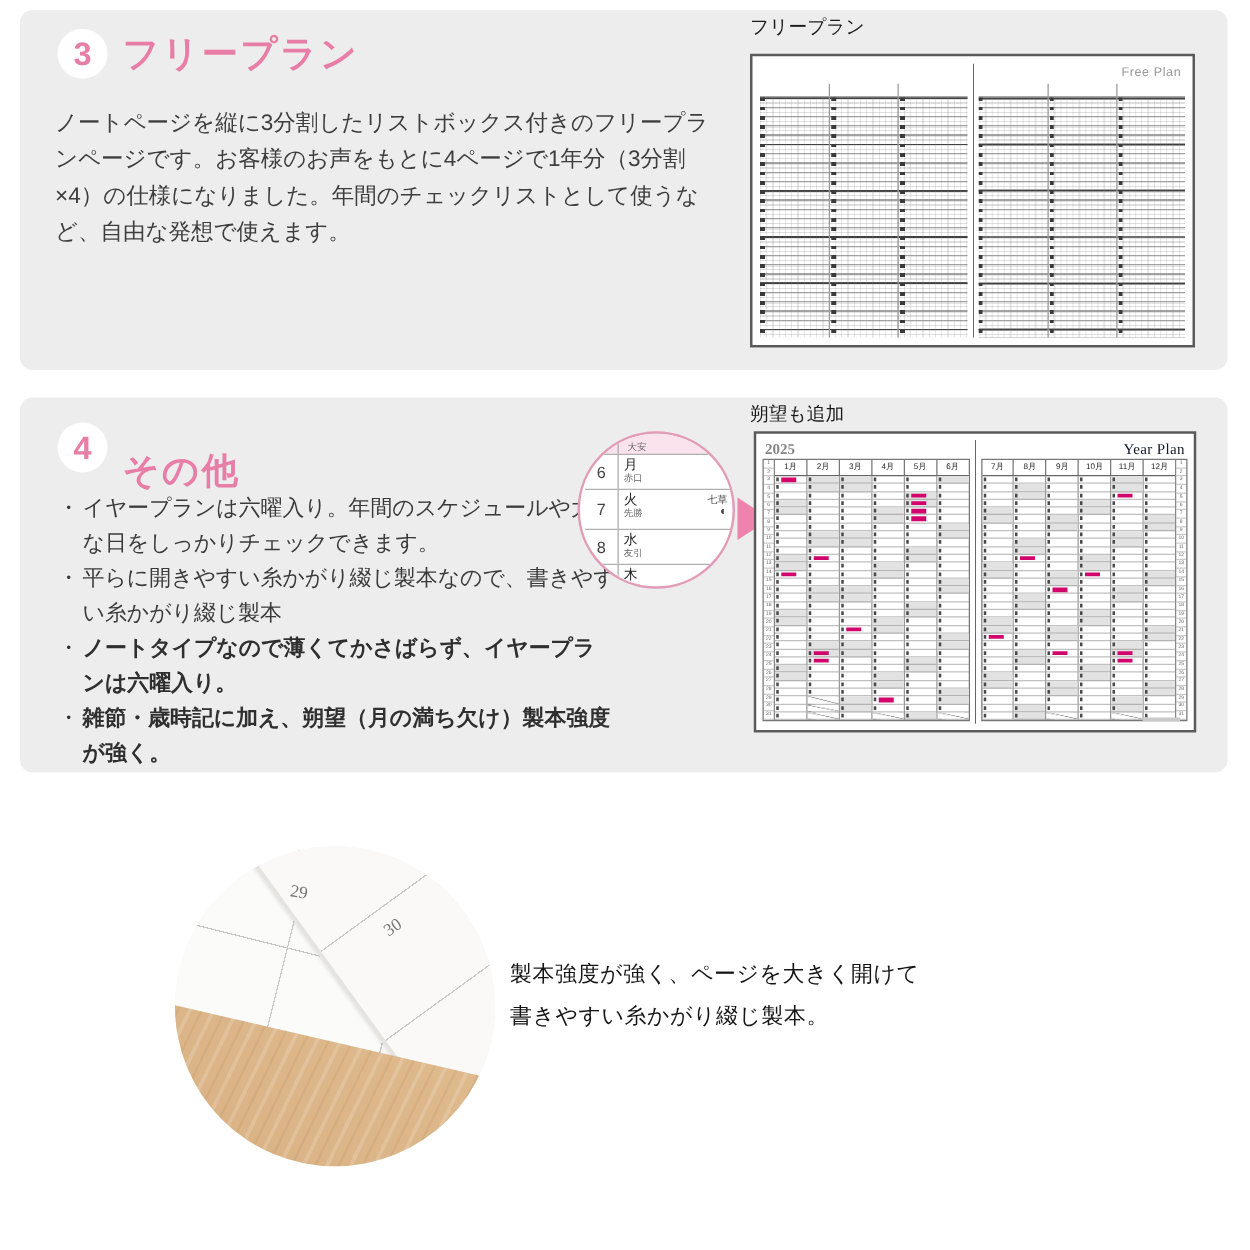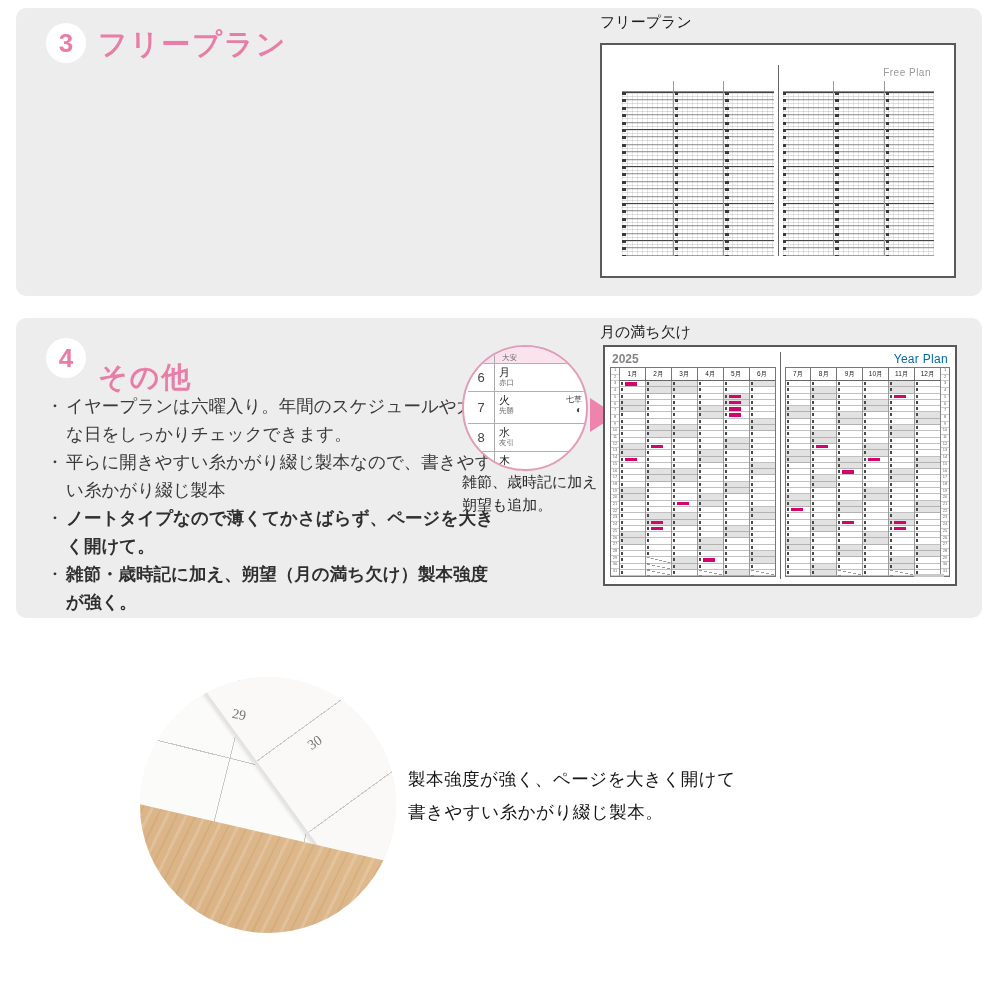--- a/index.html
+++ b/index.html
@@ -6,40 +6,40 @@
   body{width:1000px;height:1000px;position:relative;font-family:"Liberation Sans","DejaVu Sans",sans-serif;color:#3f3f3f;overflow:hidden;}
   .panel{position:absolute;left:16px;width:966px;background:#ededed;border-radius:10px;}
   #panel3{top:8px;height:288px;}
   #panel4{top:318px;height:300px;}
   .badge{position:absolute;left:30px;top:15px;width:40px;height:40px;border-radius:50%;background:#fff;display:flex;align-items:center;justify-content:center;font-size:26px;font-weight:bold;color:#e87ea7;}
   .sec-title{position:absolute;left:82px;top:16px;font-size:29px;line-height:40px;font-weight:bold;color:#e87ea7;letter-spacing:2px;}
   .sec-body{position:absolute;left:28px;top:76px;width:528px;font-size:18px;line-height:29px;color:#3d3d3d;}
   .img-label{position:absolute;left:584px;top:4px;font-size:15px;line-height:20px;color:#1a1a1a;}
   
   .spread{position:absolute;background:#fff;border:2px solid #5a5a5a;display:flex;box-sizing:border-box;}
-  #spread-free{left:584px;top:35px;width:356px;height:235px;padding:20px;justify-content:center;}
+  #spread-free{left:584px;top:35px;width:356px;height:235px;padding:6px;justify-content:center;}
   #spread-year{left:587px;top:27px;width:354px;height:241px;padding:5px;}
   .gutter{width:3px;margin:0 3px;background:linear-gradient(90deg,transparent 0 1px,#666 1px 2px,transparent 2px);}
   
   .fp-page{flex:1;position:relative;background:#fff;}
   .fp-header{position:relative;height:26px;border-bottom:1px solid #8a8a8a;}
   .fp-tick{position:absolute;bottom:0;width:1px;height:10px;background:#999;}
   .fp-en{position:absolute;top:2px;right:3px;font-size:10px;color:#999;letter-spacing:.5px;}
   .fp-body{position:absolute;left:0;right:0;top:27px;bottom:0;
     background:
       repeating-linear-gradient(90deg, rgba(120,120,120,.18) 0 1px, transparent 1px 5px),
       repeating-linear-gradient(180deg, rgba(40,40,40,.8) 0 1.4px, transparent 1.4px 37px),
       repeating-linear-gradient(180deg, rgba(70,70,70,.5) 0 1px, rgba(160,160,160,.28) 1px 2px, transparent 2px 4px, rgba(150,150,150,.3) 4px 5px, transparent 5px 7.4px);}
   .fp-colsep{position:absolute;top:0;bottom:0;width:1px;background:#9a9a9a;}
   .fp-cb{position:absolute;top:0;bottom:0;width:3.5px;background:repeating-linear-gradient(180deg,#3a3a3a 0 3px,transparent 3px 7.4px);}
   
   .yp-page{flex:1;position:relative;background:#fff;}
-  .yp-top{height:15px;position:relative;}
+  .yp-top{height:15px;position:relative;font-family:Liberation Serif, serif;}
   .yp-year{position:absolute;left:2px;top:0;font-size:12px;font-weight:bold;color:#858585;}
-  .yp-en{position:absolute;right:2px;top:0;font-size:12px;color:#0369a1;letter-spacing:.3px;}
+  .yp-en{position:absolute;right:2px;top:0;font-size:12px;color:#0f172a;letter-spacing:.3px;}
   .yp-grid{position:absolute;left:0;right:0;top:15px;bottom:2px;border:1px solid #777;display:flex;box-sizing:border-box;}
   .yp-numcol{width:8px;display:flex;flex-direction:column;}
   .yp-numcol.left{border-right:1px solid #888;}
   .yp-numcol.right{border-left:1px solid #888;}
   .yp-numcol i{flex:1;font-style:normal;font-size:4px;line-height:4px;color:#666;text-align:center;border-bottom:1px solid rgba(140,140,140,.45);overflow:hidden;}
   .yp-months{flex:1;display:flex;flex-direction:column;}
   .yp-mhead{height:13px;display:flex;border-bottom:1px solid #666;box-sizing:border-box;}
   .yp-mhead span{flex:1;font-size:6.5px;line-height:12px;text-align:center;color:#222;border-right:1px solid #777;}
   .yp-mhead span:last-child{border-right:none;}
   .yp-mbody{flex:1;display:flex;}
@@ -86,20 +86,21 @@
   #binding-caption{position:absolute;left:408px;top:763px;font-size:17.5px;line-height:33px;color:#151515;white-space:pre-line;letter-spacing:.5px;}
 </style>
 </head>
 <body>
 
 <div class="panel" id="panel3">
   <div class="badge">
     <span>3</span>
   </div>
   <div class="sec-title">フリープラン</div>
+  <div class="sec-body">ノートページを縦に3分割したリストボックス付きのフリープランページです。お客様のお声をもとに4ページで1年分（3分割×4）の仕様になりました。年間のチェックリストとして使うなど、自由な発想で使えます。</div>
 
   <div class="img-label">フリープラン</div>
   <div class="spread" id="spread-free">
     <div class="fp-page">
       <div class="fp-header">
         <div class="fp-tick" style="left:33.4%"></div>
         <div class="fp-tick" style="left:66.7%"></div>
       </div>
       <div class="fp-body">
         <div class="fp-colsep" style="left:33.4%"></div>
@@ -137,21 +138,21 @@
     <li>
         <span class="mk">・</span>
         <span class="tx">イヤープランは六曜入り。年間のスケジュールや大事な日をしっかりチェックできます。</span>
       </li>
     <li>
         <span class="mk">・</span>
         <span class="tx">平らに開きやすい糸かがり綴じ製本なので、書きやすい糸かがり綴じ製本</span>
       </li>
     <li>
         <span class="mk">・</span>
-        <span class="tx">ノートタイプなので薄くてかさばらず、ページを大きく開けて。</span>
+        <span class="tx">ノートタイプなので薄くてかさばらず、イヤープランは六曜入り。</span>
       </li>
     <li>
         <span class="mk">・</span>
         <span class="tx">雑節・歳時記に加え、朔望（月の満ち欠け）製本強度が強く。</span>
       </li>
   </ul>
 
   <div id="callout">
     <div class="mini-cal" id="mini-cal">
         <div class="mc-row hd" style="height: 16px;">
@@ -187,25 +188,23 @@
         </div>
         <div class="mc-row" style="height: 28px;">
           <span class="d"></span>
           <span class="w">
             <div class="wd">木</div>
             <div class="rk">先負</div>
           </span>
         </div>
       </div>
   </div>
-  <div id="callout-caption">雑節、歳時記に加え
-朔望も追加。</div>
   <div id="callout-arrow"></div>
 
-  <div class="img-label">月の満ち欠け</div>
+  <div class="img-label">朔望も追加</div>
   <div class="spread" id="spread-year">
     <div class="yp-page">
       <div class="yp-top">
         <span class="yp-year">2025</span>
       </div>
       <div class="yp-grid" id="yp-left">
           <div class="yp-numcol left">
             <i>1</i>
             <i>2</i>
             <i>3</i>

